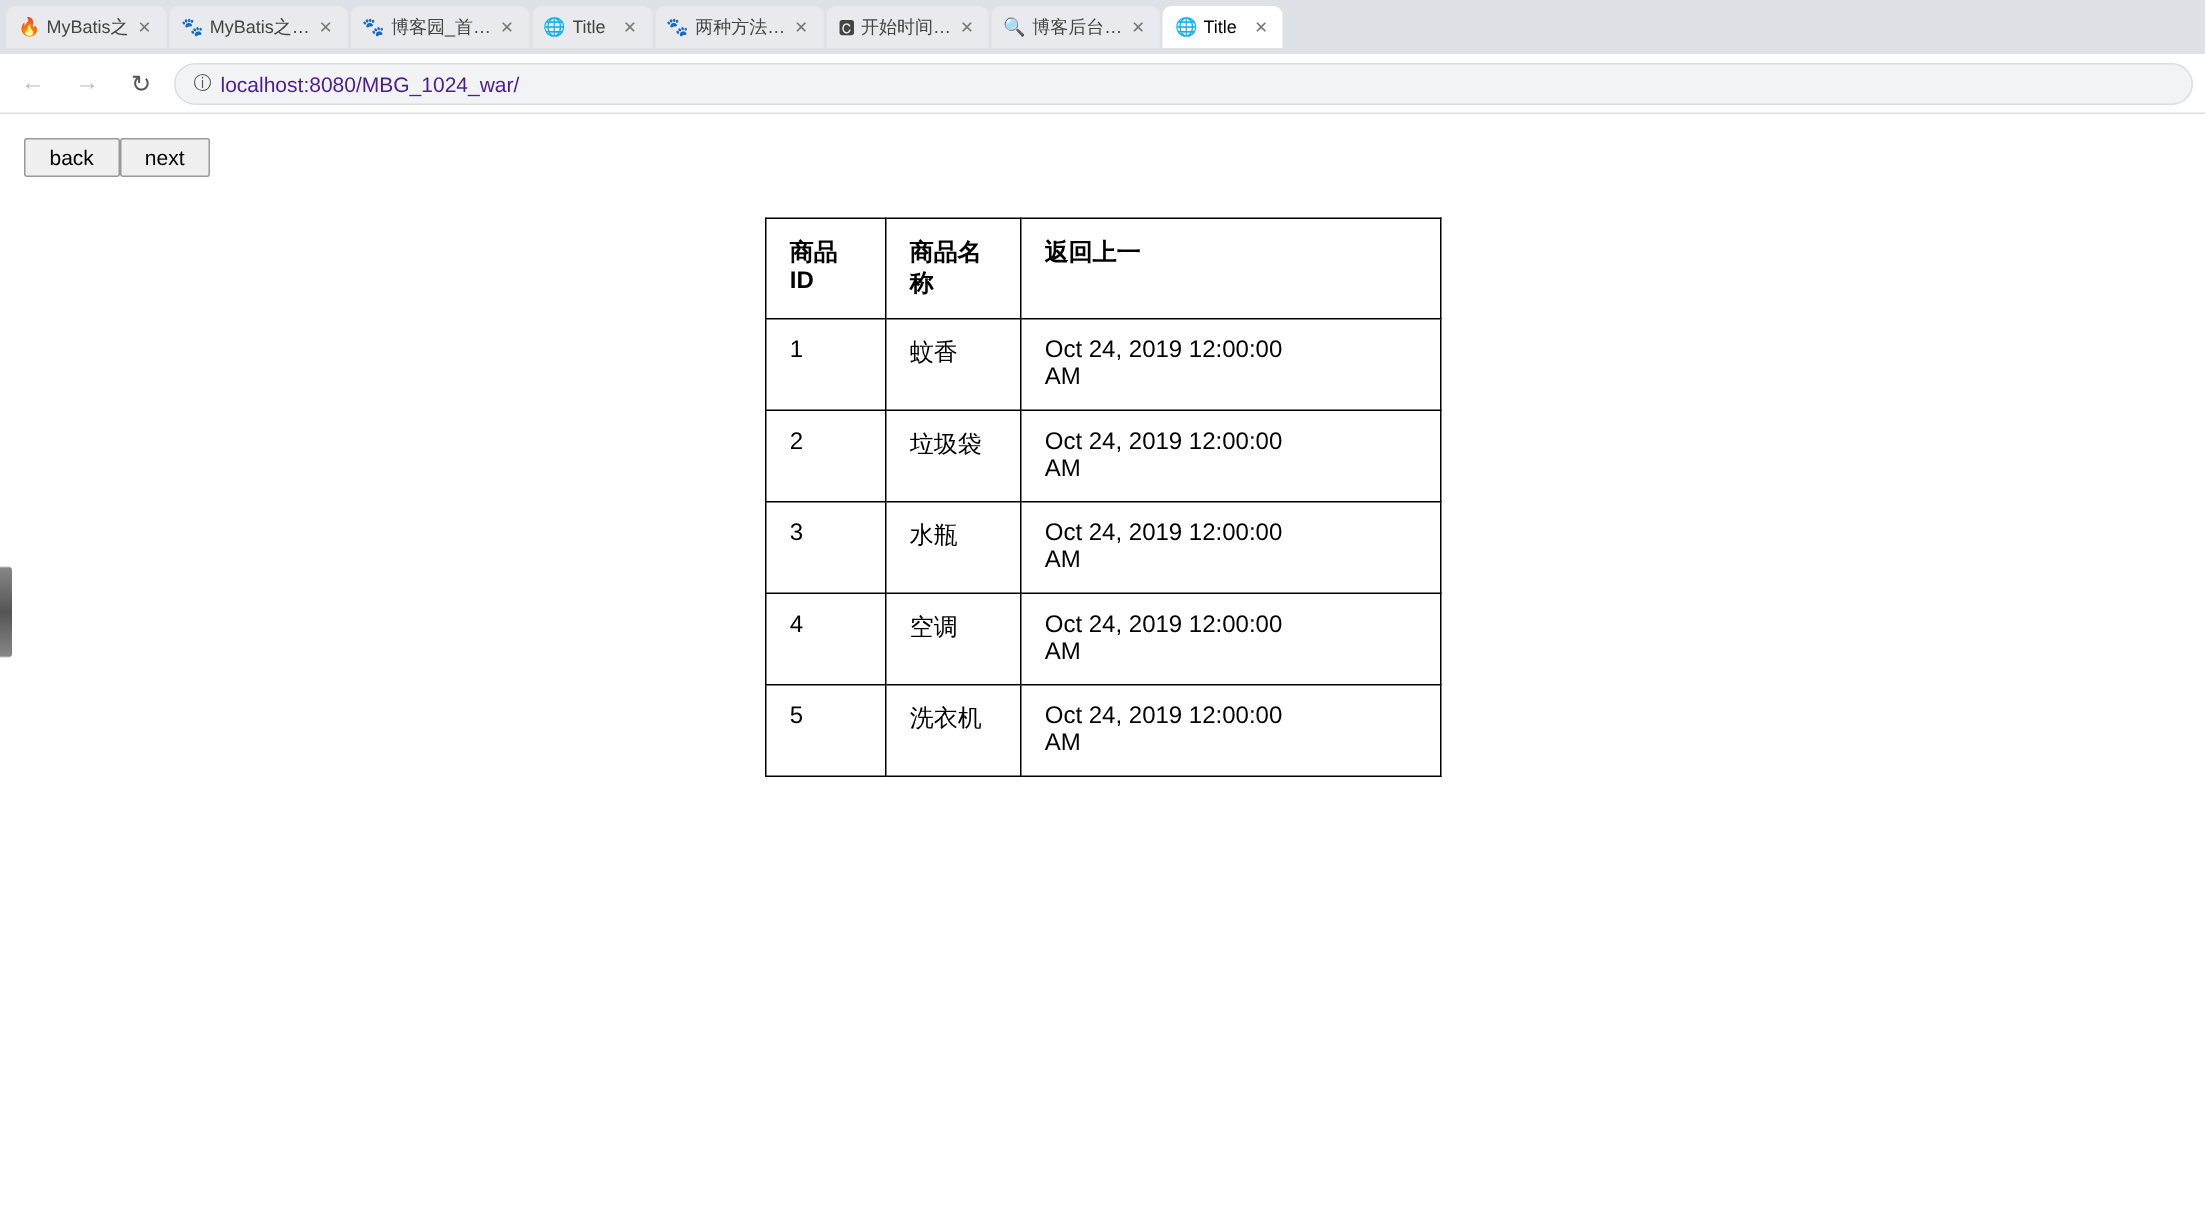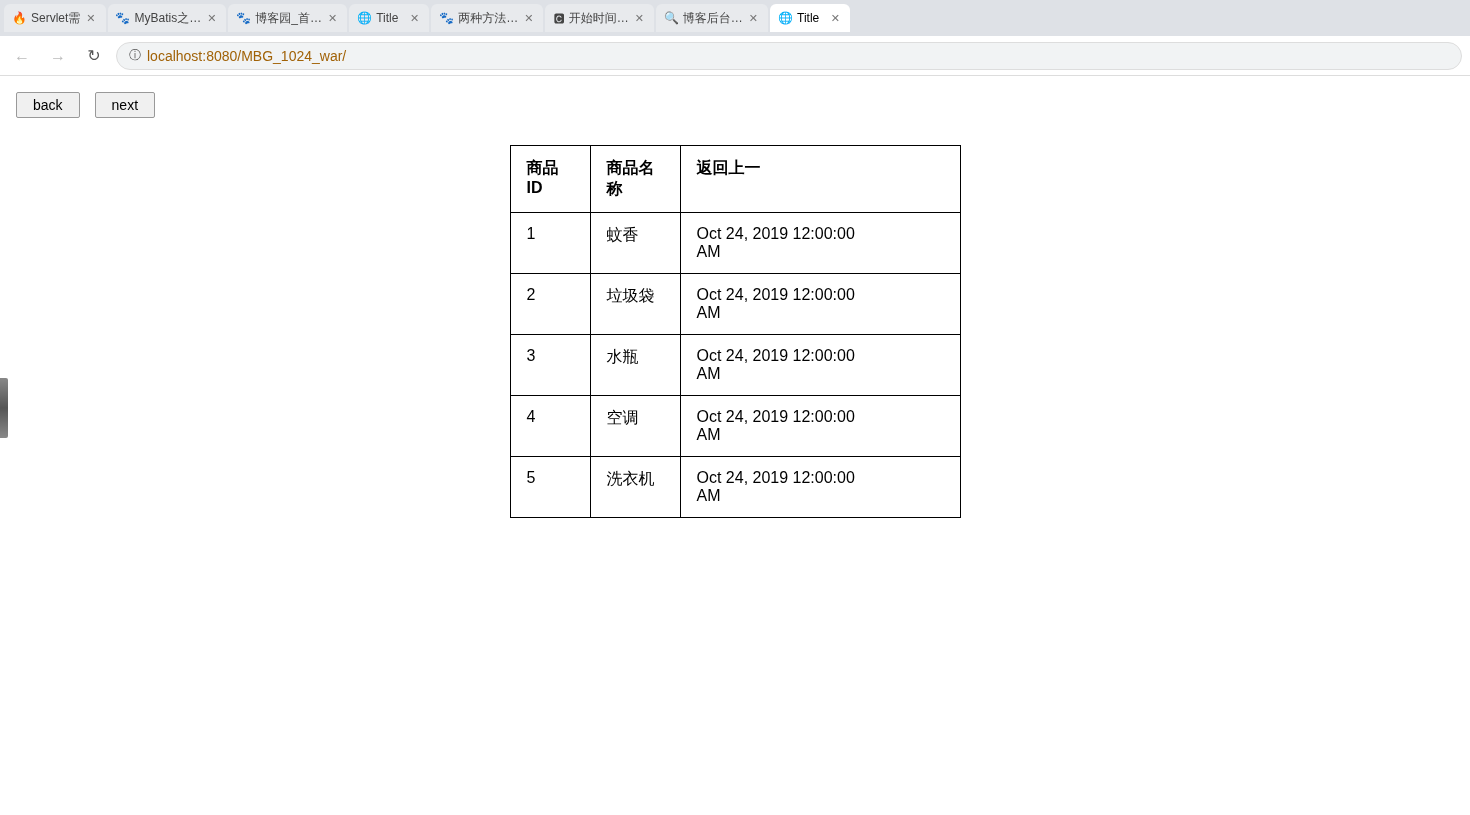--- a/index.html
+++ b/index.html
@@ -123,34 +123,34 @@
       color: #333;
     }
 
     .address-icon {
       color: #555;
       font-size: 12px;
     }
 
     .address-text {
       font-size: 14px;
-      color: #a16207;
+      color: #4c1d95;
     }
 
     
     .page-content {
       flex: 1;
       background: #fff;
       padding: 16px;
     }
 
     
     .nav-buttons {
       display: flex;
-      gap: 15px;
+      gap: 0;
       margin-bottom: 27px;
     }
 
     .page-nav-btn {
       padding: 4px 16px;
       border: 1px solid #999;
       background: #f0f0f0;
       cursor: pointer;
       font-size: 14px;
       border-radius: 2px;
@@ -209,21 +209,21 @@
   </style>
 </head>
 <body>
 
 <div class="browser-chrome">
 
   <div class="tab-bar">
 
   <div class="tab">
         <span class="tab-favicon">🔥</span>
-        <span class="tab-label">Servlet需</span>
+        <span class="tab-label">MyBatis之</span>
         <span class="tab-close">✕</span>
       </div>
       <div class="tab">
         <span class="tab-favicon">🐾</span>
         <span class="tab-label">MyBatis之…</span>
         <span class="tab-close">✕</span>
       </div>
       <div class="tab">
         <span class="tab-favicon">🐾</span>
         <span class="tab-label">博客园_首…</span>

